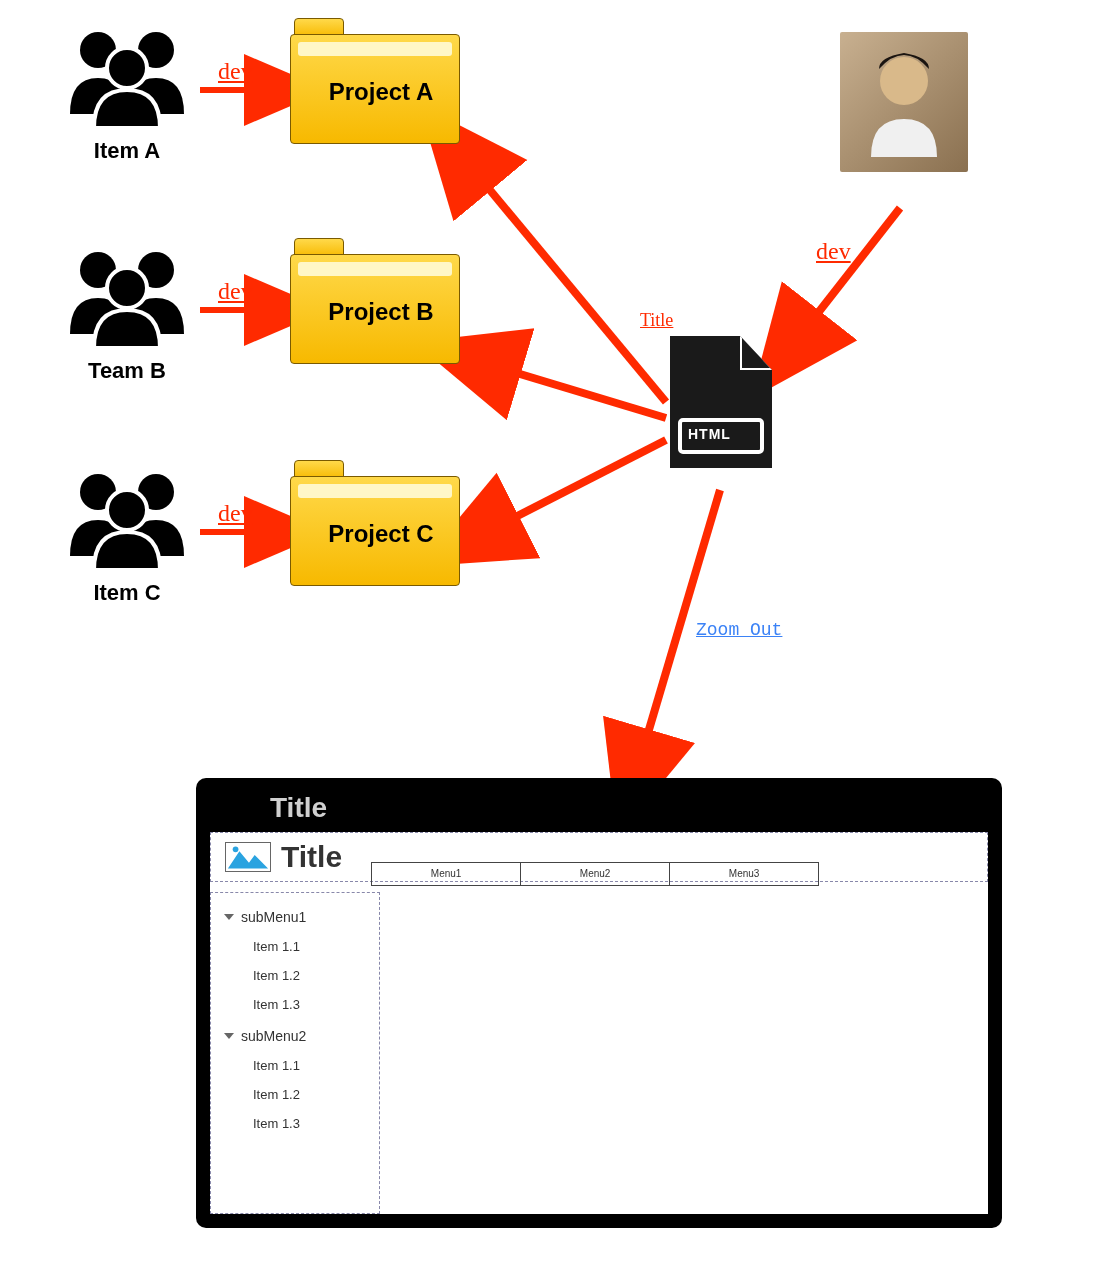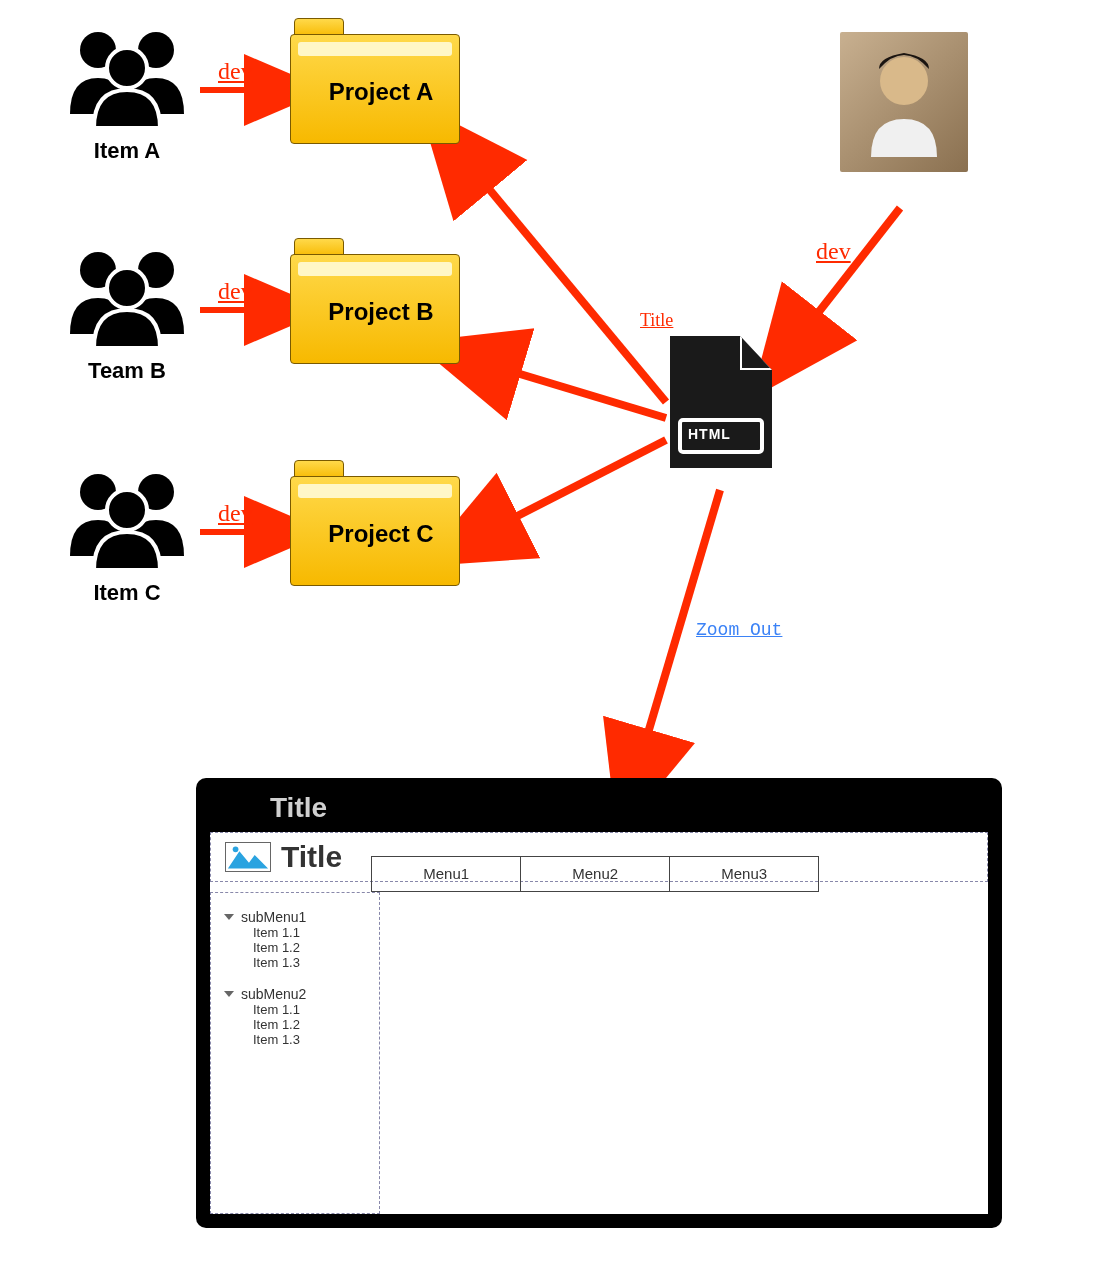--- a/index.html
+++ b/index.html
@@ -26,27 +26,27 @@
   .folder .name { position:absolute; left:12px; right:0; top:60px; text-align:center; }
 
   
   .frame-window { position:absolute; left:196px; top:778px; width:806px; height:450px; background:#000; border-radius:10px; }
   .frame-title { position:absolute; left:74px; top:14px; color:#d0d0d0; font-weight:900; font-size:28px; }
   .frame-inner { position:absolute; left:14px; top:54px; right:14px; bottom:14px; background:#fff; }
   .frame-header { position:absolute; left:0; top:0; right:0; height:50px; border:1px dashed #88a; display:flex; align-items:center; }
   .frame-logo { width:46px; height:30px; margin-left:14px; border:1px solid #666; display:flex; align-items:flex-end; justify-content:center; background:#fff; overflow:hidden; }
   .title-text { font-size:30px; font-weight:700; margin-left:10px; color:#333; }
   .menu-row { display:flex; margin-left:30px; }
-  .menu-cell { width:150px; height:36px; border:1px solid #444; display:flex; align-items:center; justify-content:center; font-size:15px; color:#333; margin-left:-1px;margin-top:33px; }
+  .menu-cell { width:150px; height:24px; border:1px solid #444; display:flex; align-items:center; justify-content:center; font-size:10px; color:#333; margin-left:-1px;margin-top:33px; }
   .frame-body { position:absolute; left:0; right:0; top:60px; bottom:0; display:flex; }
   .sidebar { width:170px; border:1px dashed #88a; margin-right:10px; padding:10px 12px; }
   .content-pane { flex:1; border:1px dashed #88a; display:flex; align-items:center; justify-content:center; color:#333; font-size:15px; }
   .sm-head { display:flex; align-items:center; font-size:14px; color:#333; margin-top:6px; }
   .sm-head svg { margin-right:6px; }
-  .sm-item { font-size:13px; color:#333; margin-left:30px; margin-top:0; }
+  .sm-item { font-size:13px; color:#333; margin-left:30px; margin-top:14px; }
 
   
   .avatar { position:absolute; left:840px; top:32px; width:128px; height:140px; background:linear-gradient(135deg,#c8b090,#8a7050); border-radius:2px; display:flex; align-items:center; justify-content:center; }
   .avatar svg { }
 
   
   .html-file { position:absolute; left:666px; top:332px; width:110px; height:140px; }
 </style>
 </head>
 <body>

